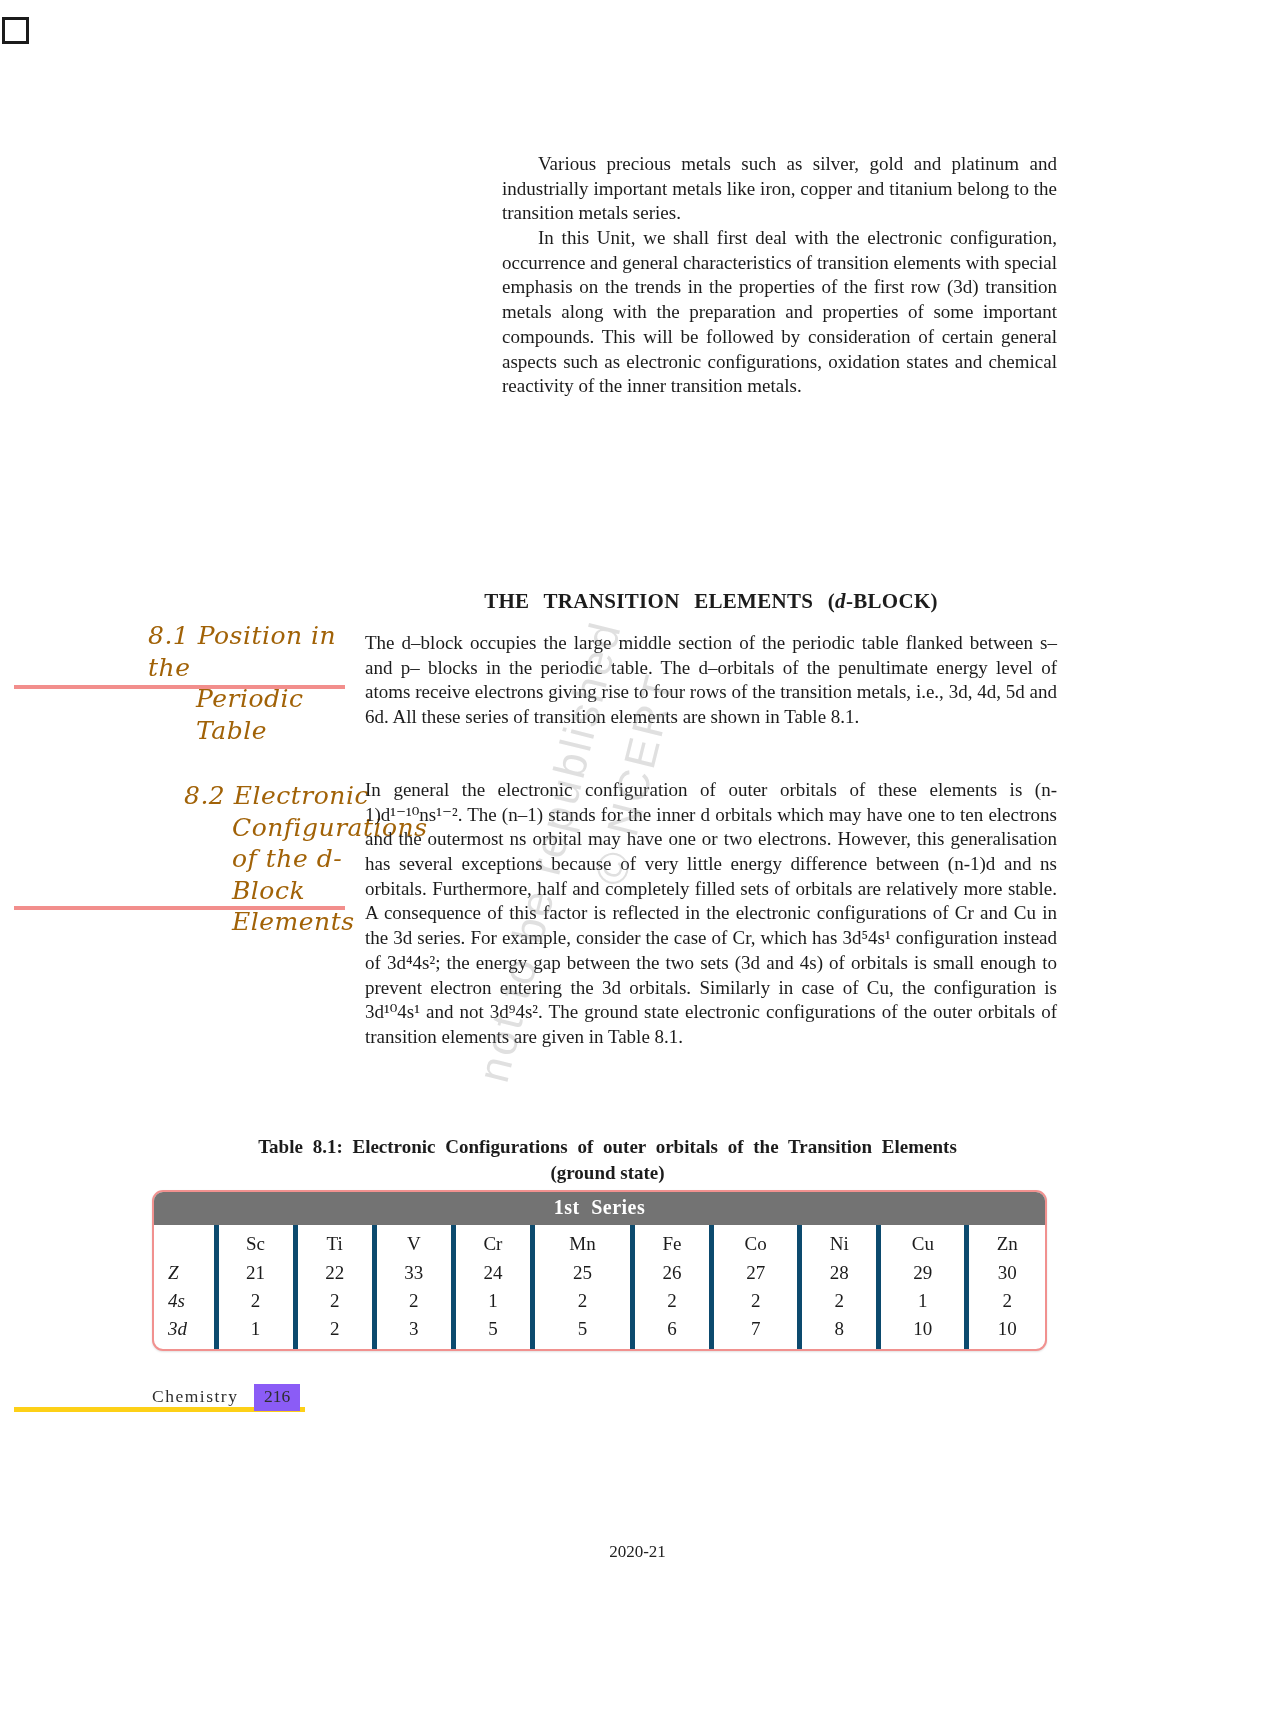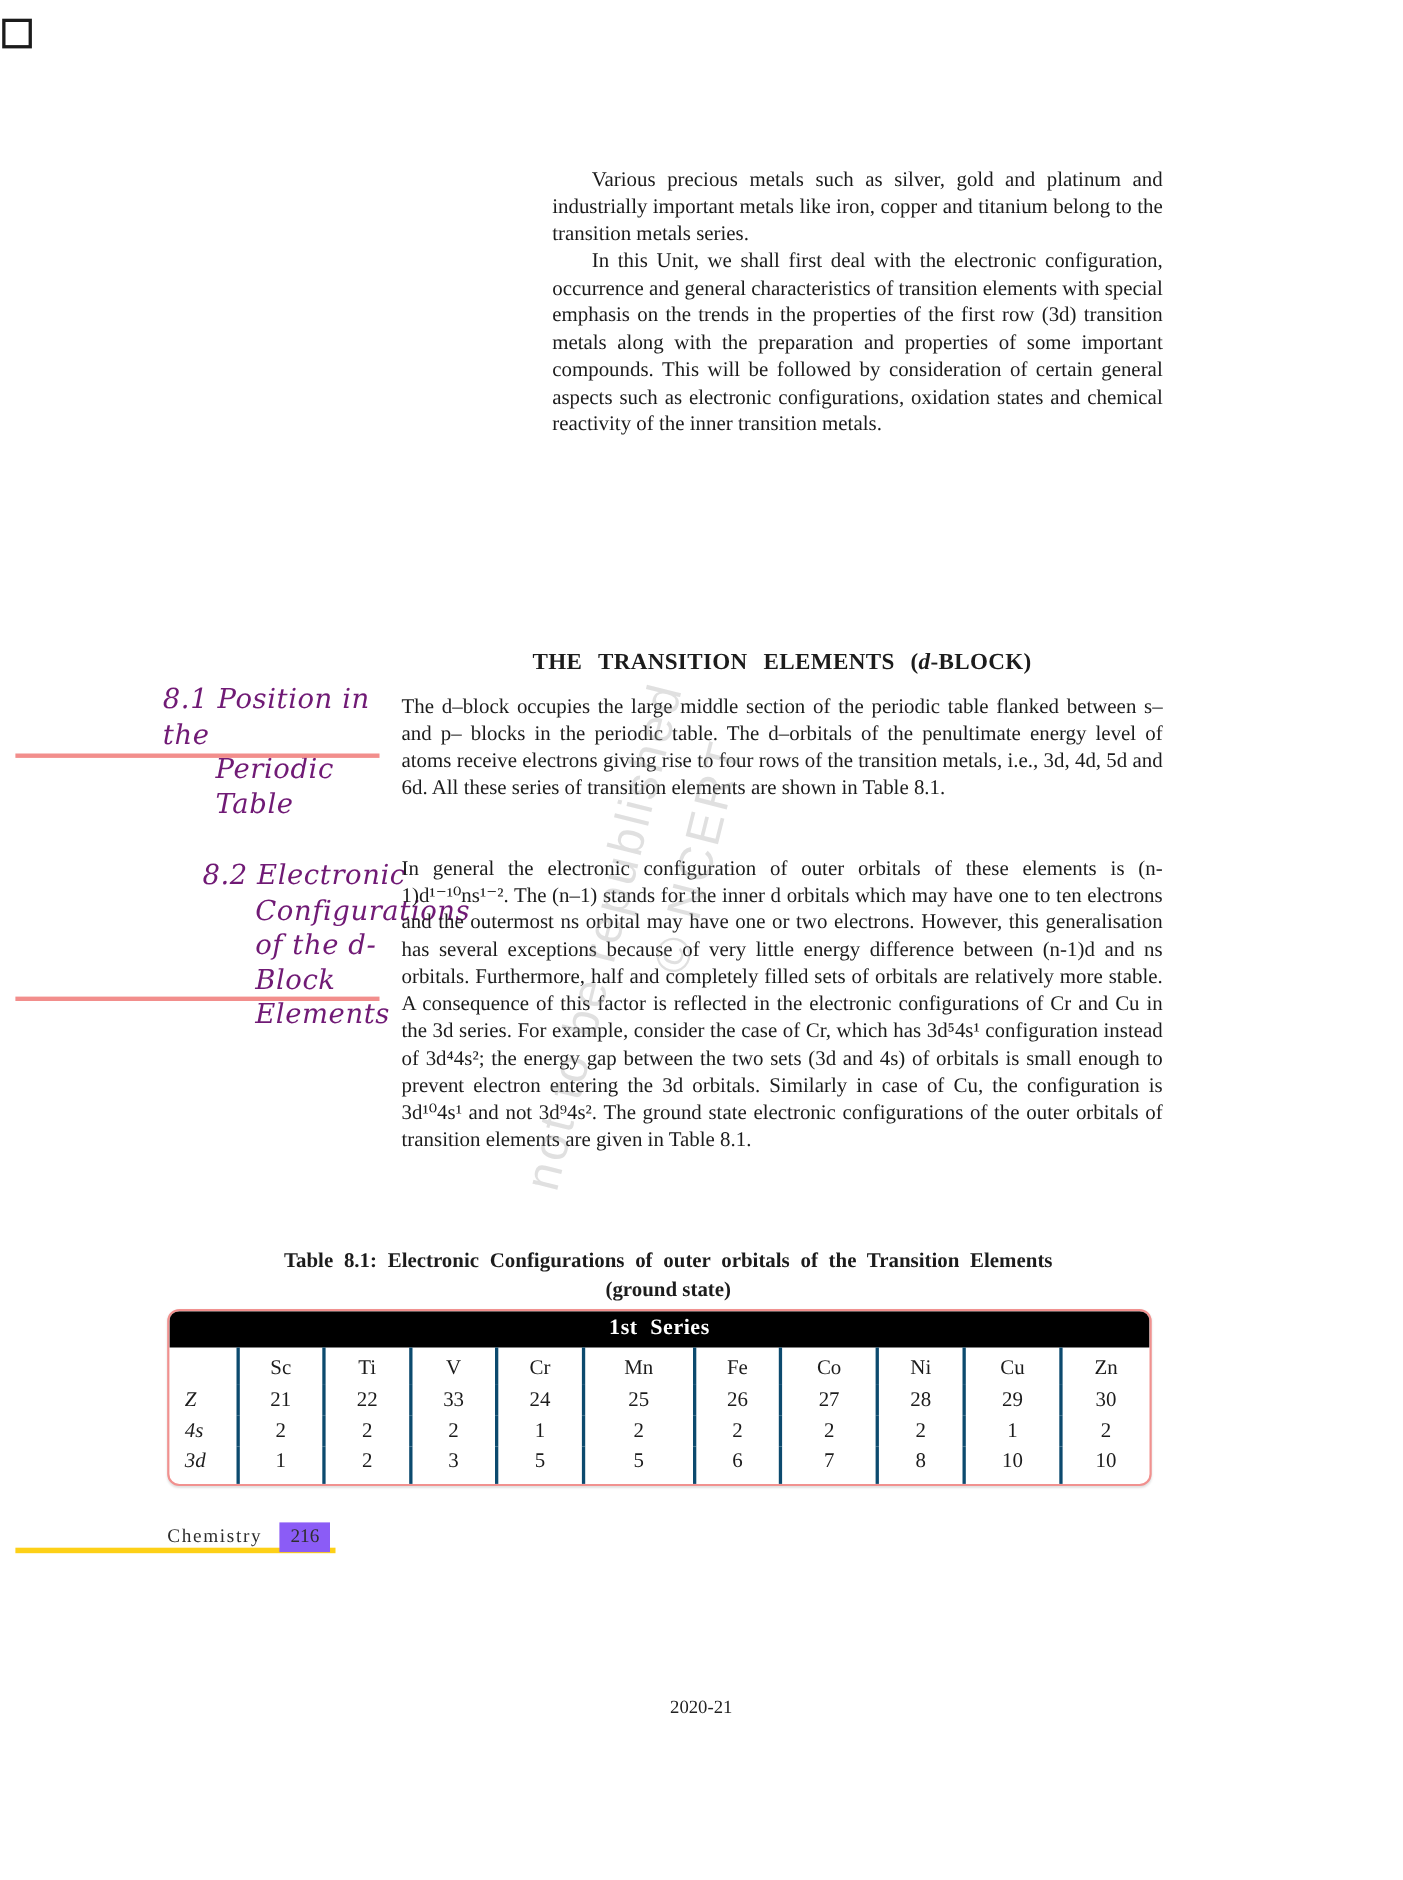--- a/index.html
+++ b/index.html
@@ -26,21 +26,21 @@
 
   
   .main-heading {
     left:365px; top:589px; width:692px; text-align:center;
     font-size:21px; font-weight:bold; word-spacing:9px; letter-spacing:.3px;
   }
   .main-heading .it { font-style:italic; }
 
   
   .script-label {
-    font-style:italic; color:#701a75;
+    font-style:italic; color:#a16207;
     font-family:"DejaVu Serif","Liberation Serif",serif;
     font-size:25px; line-height:1.26; letter-spacing:.5px;
   }
   .script-label .cont { margin-left:48px; }
   .sec81-label { left:148px; top:620px; width:220px; }
   .sec82-label { left:148px; top:780px; width:220px;margin-left:36px; }
 
   .red-rule { height:4px; background:#f28e8c; }
   .rule-81 { left:14px; top:685px; width:331px; }
   .rule-82 { left:14px; top:906px; width:331px; }
@@ -66,27 +66,27 @@
   }
   .table-caption .l1 { word-spacing:5px; }
 
   
   .tbl {
     left:152px; top:1190px; width:895px;
     border:2px solid #f1918f; border-radius:11px; overflow:hidden;
     background:#fff; box-shadow:0 1px 2px rgba(0,0,0,.12);
   }
   .tbl-head {
-    background:#000000; color:#ffffff; text-align:center;
+    background:#737373; color:#ffffff; text-align:center;
     font-weight:bold; font-size:20px; letter-spacing:.5px; word-spacing:6px;
     padding:4px 0 6px 0;
   }
   table.tbl-body { width:100%; border-collapse:collapse; font-size:19px; }
   table.tbl-body td {
-    text-align:center; padding:3px 2px; border-left:3px solid #0c4a6e;
+    text-align:center; padding:3px 2px; border-left:5px solid #0c4a6e;
   }
   table.tbl-body td:first-child { border-left:none; text-align:left; padding-left:14px; width:62px; }
   table.tbl-body tr.el-row td { padding-top:8px; padding-bottom:4px; }
   table.tbl-body tr:last-child td { padding-bottom:9px; }
   .ital { font-style:italic; }
 
   
   .footer-book {
     left:152px; top:1386px; font-size:17.5px; letter-spacing:1.5px; color:#2e2e2e;
   }

